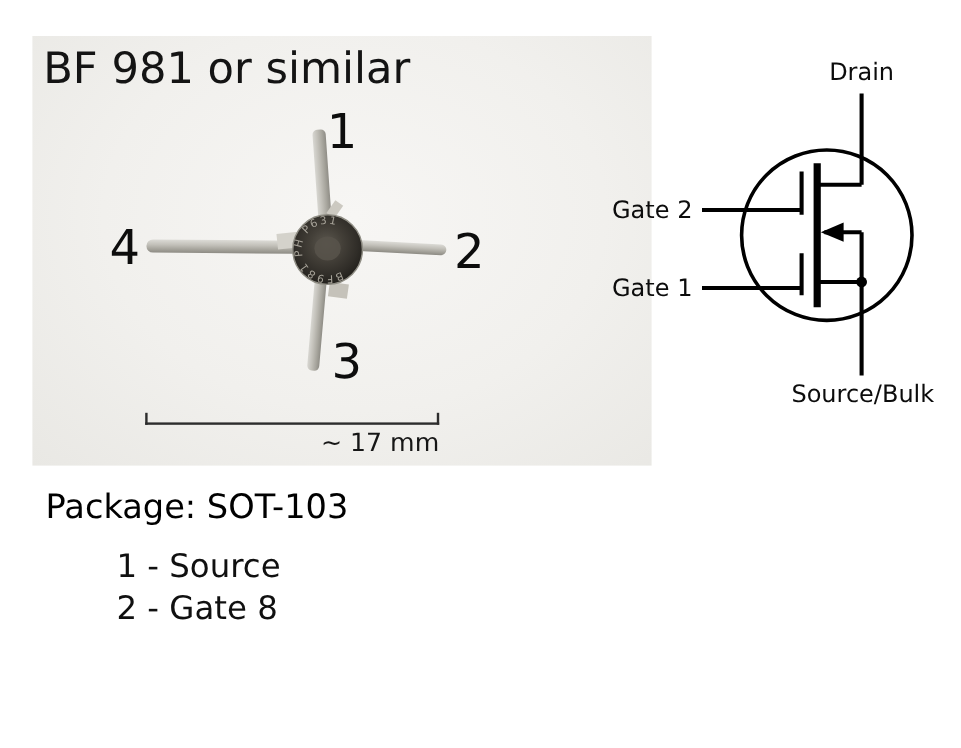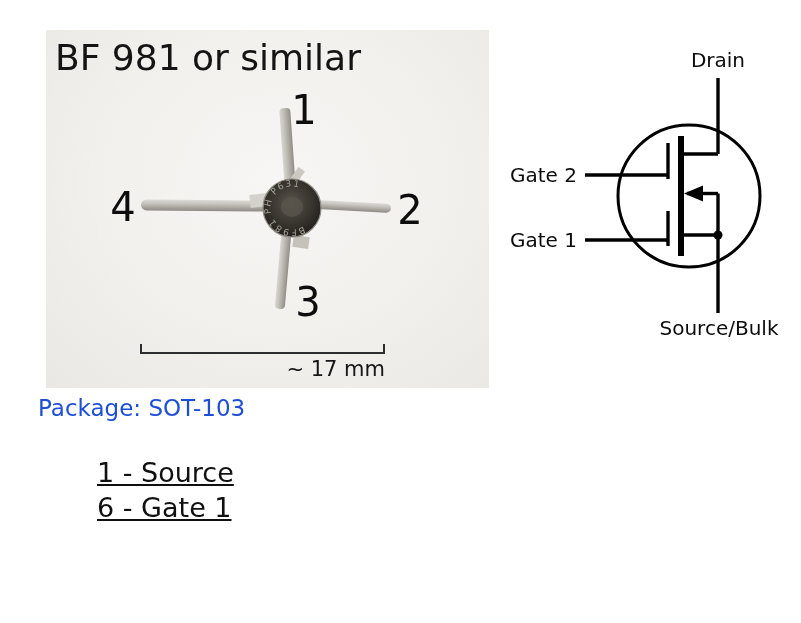--- a/index.html
+++ b/index.html
@@ -6,21 +6,21 @@
     --photo-background:#f1f0ed;
     --text:#121212;
     --schematic-line:#000000;
   }
   *{margin:0;padding:0;box-sizing:border-box;}
   html,body{width:801px;height:623px;background:#ffffff;overflow:hidden;}
   body{font-family:"DejaVu Sans","Liberation Sans",sans-serif;color:var(--text);position:relative;}
 
   
   .photo{
-    position:absolute;left:46px;top:30px;width:443px;height:358px;
+    position:absolute;left:27px;top:30px;width:516px;height:358px;
     background:radial-gradient(ellipse at 52% 42%, #f7f6f4 0%, var(--photo-background) 55%, #e9e8e4 100%);
   }
   .photo-title{
     position:absolute;left:9px;top:6px;
     font-size:36px;line-height:1.2;color:#141414;letter-spacing:0;
     white-space:nowrap;
   }
   .lead{position:absolute;}
   .lead-v{background:linear-gradient(90deg,#d8d7d2 0%,#c2c0b9 35%,#a8a69e 70%,#8f8d86 100%);}
   .lead-h{background:linear-gradient(180deg,#dcdbd6 0%,#c2c0b9 40%,#a3a199 75%,#8d8b84 100%);}
@@ -52,23 +52,23 @@
 
   
   .schematic{position:absolute;left:500px;top:30px;width:301px;height:320px;}
   .schematic .wire{stroke:var(--schematic-line);stroke-width:3.4;fill:none;}
   .schematic .channel{stroke:var(--schematic-line);stroke-width:6;fill:none;}
   .schematic .outline{stroke:var(--schematic-line);stroke-width:3;fill:none;}
   .schematic .solid{fill:var(--schematic-line);stroke:none;}
   .schematic text{font-family:"DejaVu Sans","Liberation Sans",sans-serif;font-size:20px;fill:#0c0c0c;}
 
   
-  .package-line{position:absolute;left:38px;top:395px;font-size:23px;color:#1d4ed8;white-space:nowrap;}
+  .package-line{position:absolute;left:38px;top:406px;font-size:28px;color:#000000;white-space:nowrap;}
   .pin-list{position:absolute;left:97px;top:455px;list-style:none;}
-  .pin-list li{font-size:27px;line-height:35px;color:#101010;white-space:nowrap;text-decoration:underline;}
+  .pin-list li{font-size:27px;line-height:35px;color:#101010;white-space:nowrap;}
 </style>
 </head>
 <body>
 
 <div class="photo">
   <div class="photo-title">BF 981 or similar</div>
 
   <div class="lead lead-v lead-1"></div>
   <div class="lead lead-h lead-2"></div>
   <div class="lead lead-v lead-3"></div>
@@ -129,14 +129,14 @@
   <text x="718" y="67" text-anchor="middle">Drain</text>
   <text x="577" y="182" text-anchor="end">Gate 2</text>
   <text x="577" y="247" text-anchor="end">Gate 1</text>
   <text x="719" y="335" text-anchor="middle">Source/Bulk</text>
 </svg>
 
 <div class="package-line">Package: SOT-103</div>
 
 <ol class="pin-list">
   <li>1 - Source</li>
-  <li>6 - Gate 1</li>
+  <li>2 - Gate 8</li>
 </ol>
 
 </body></html>

